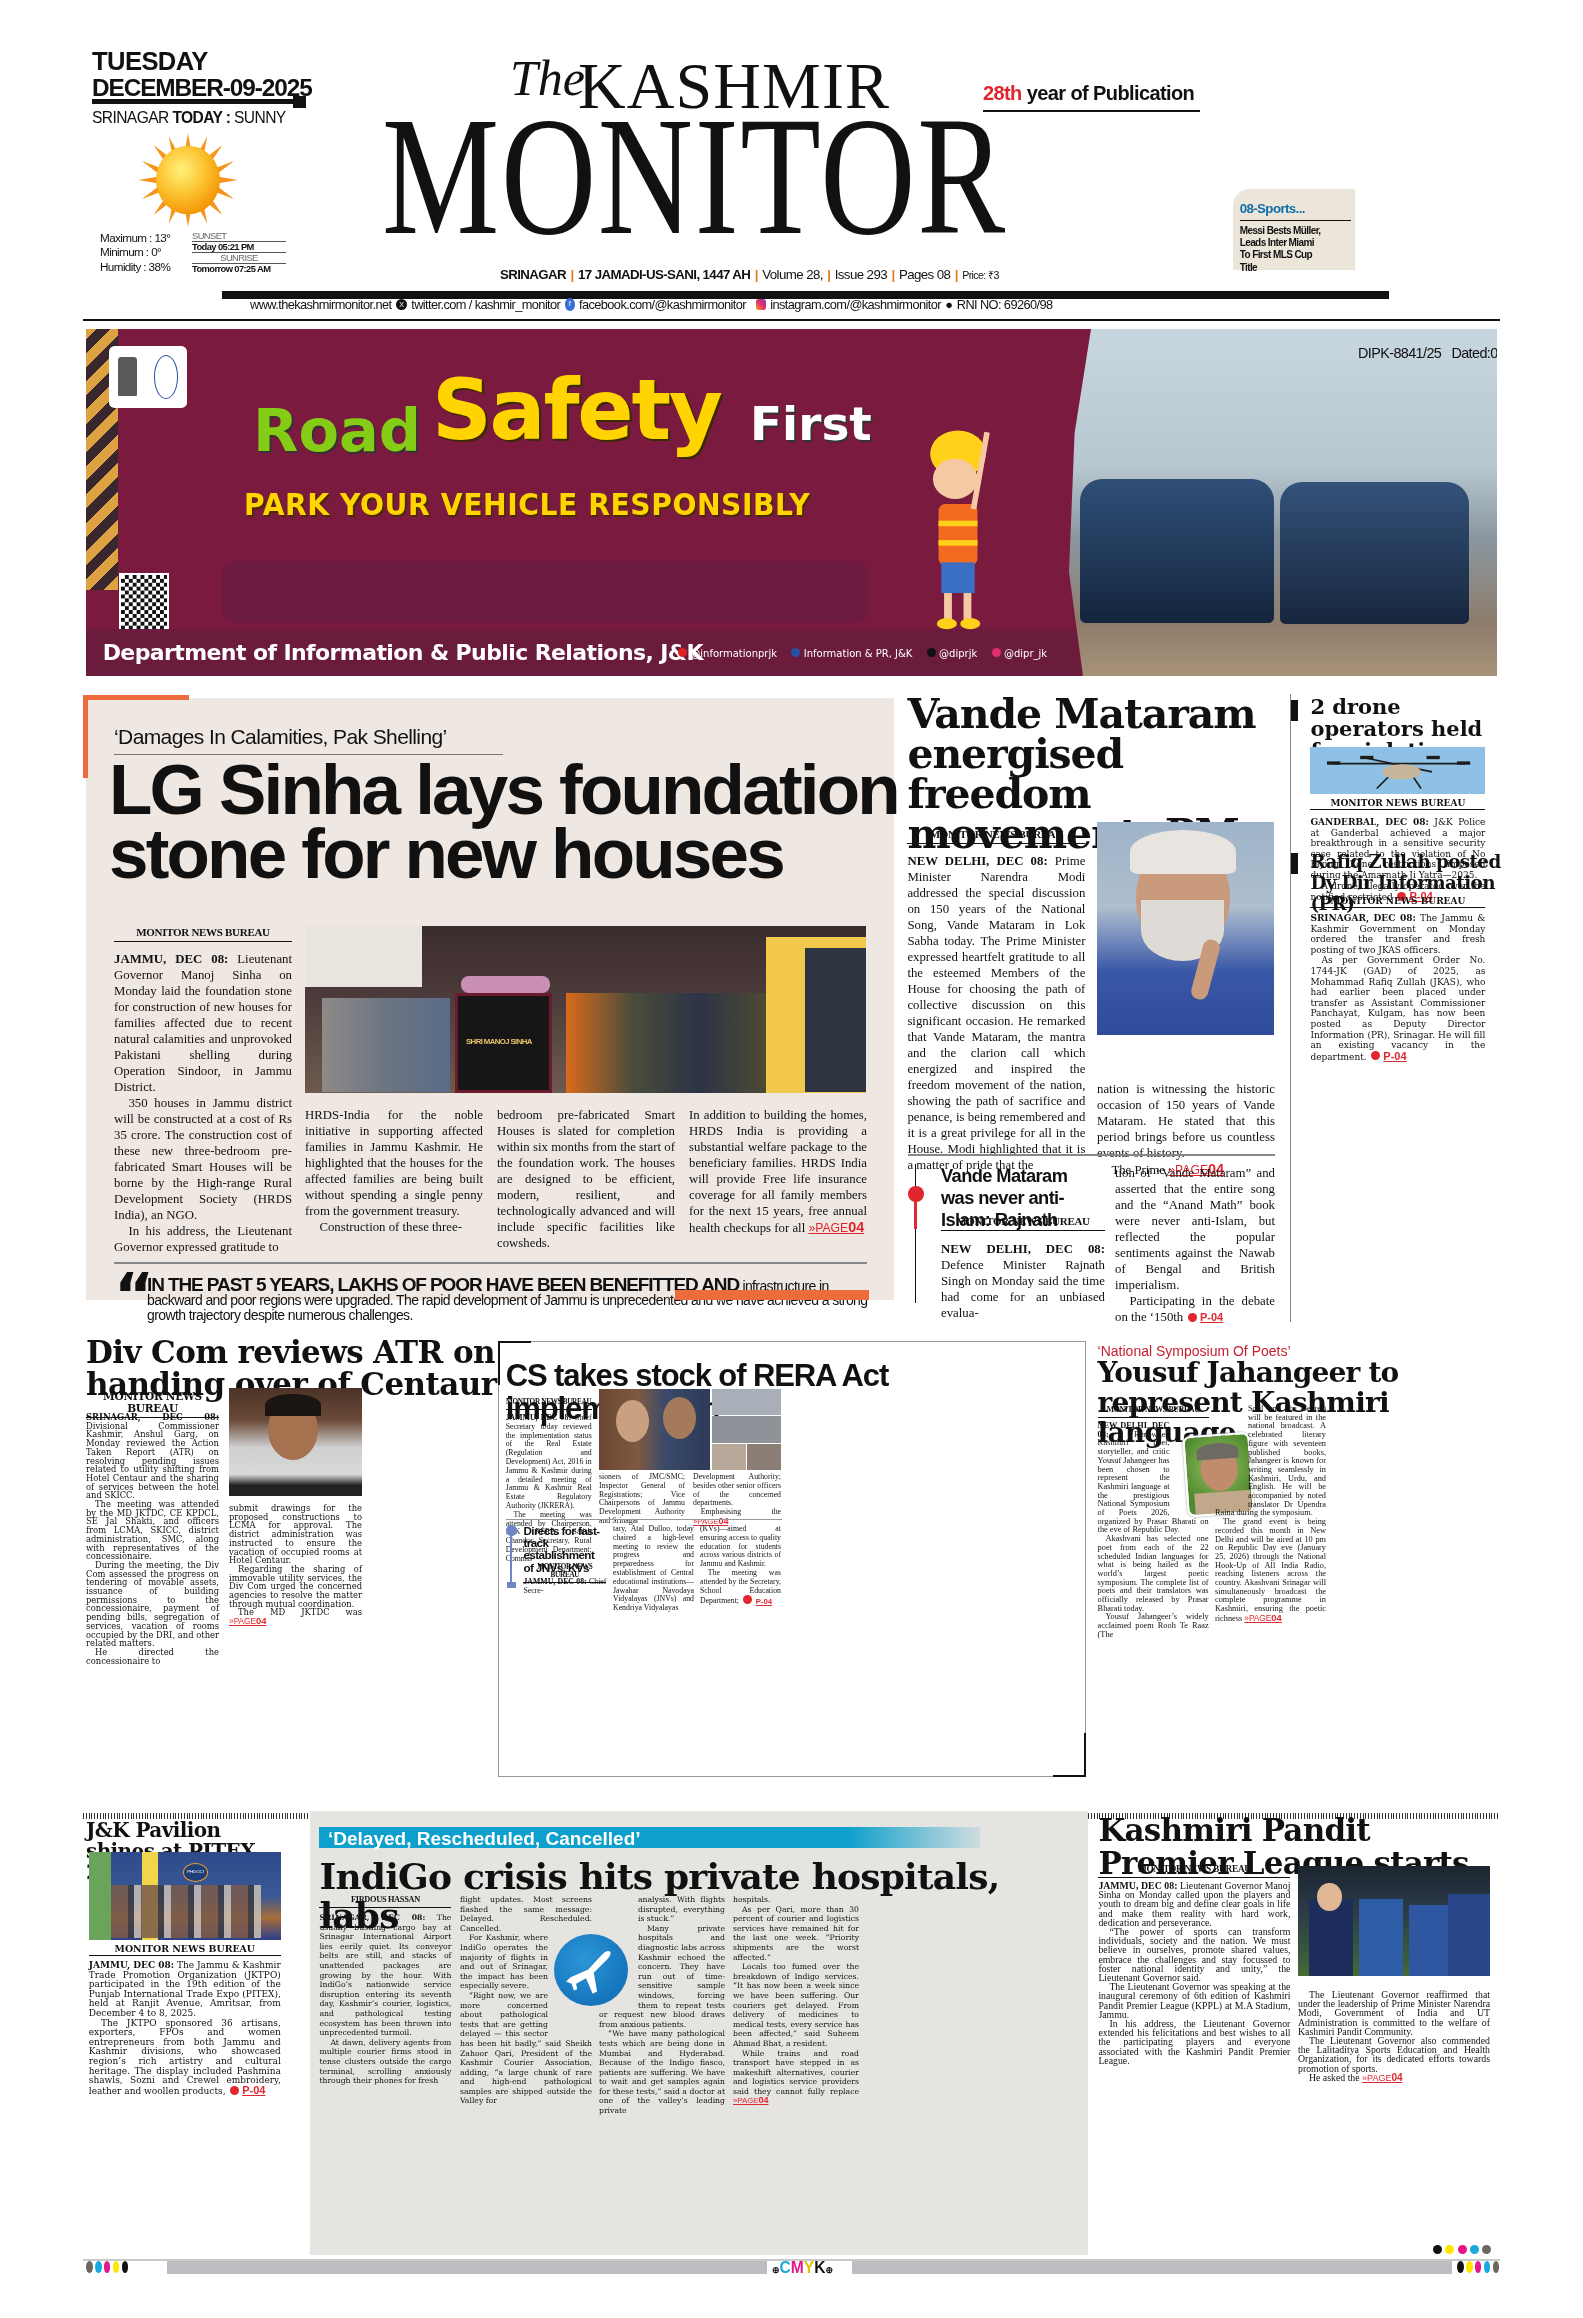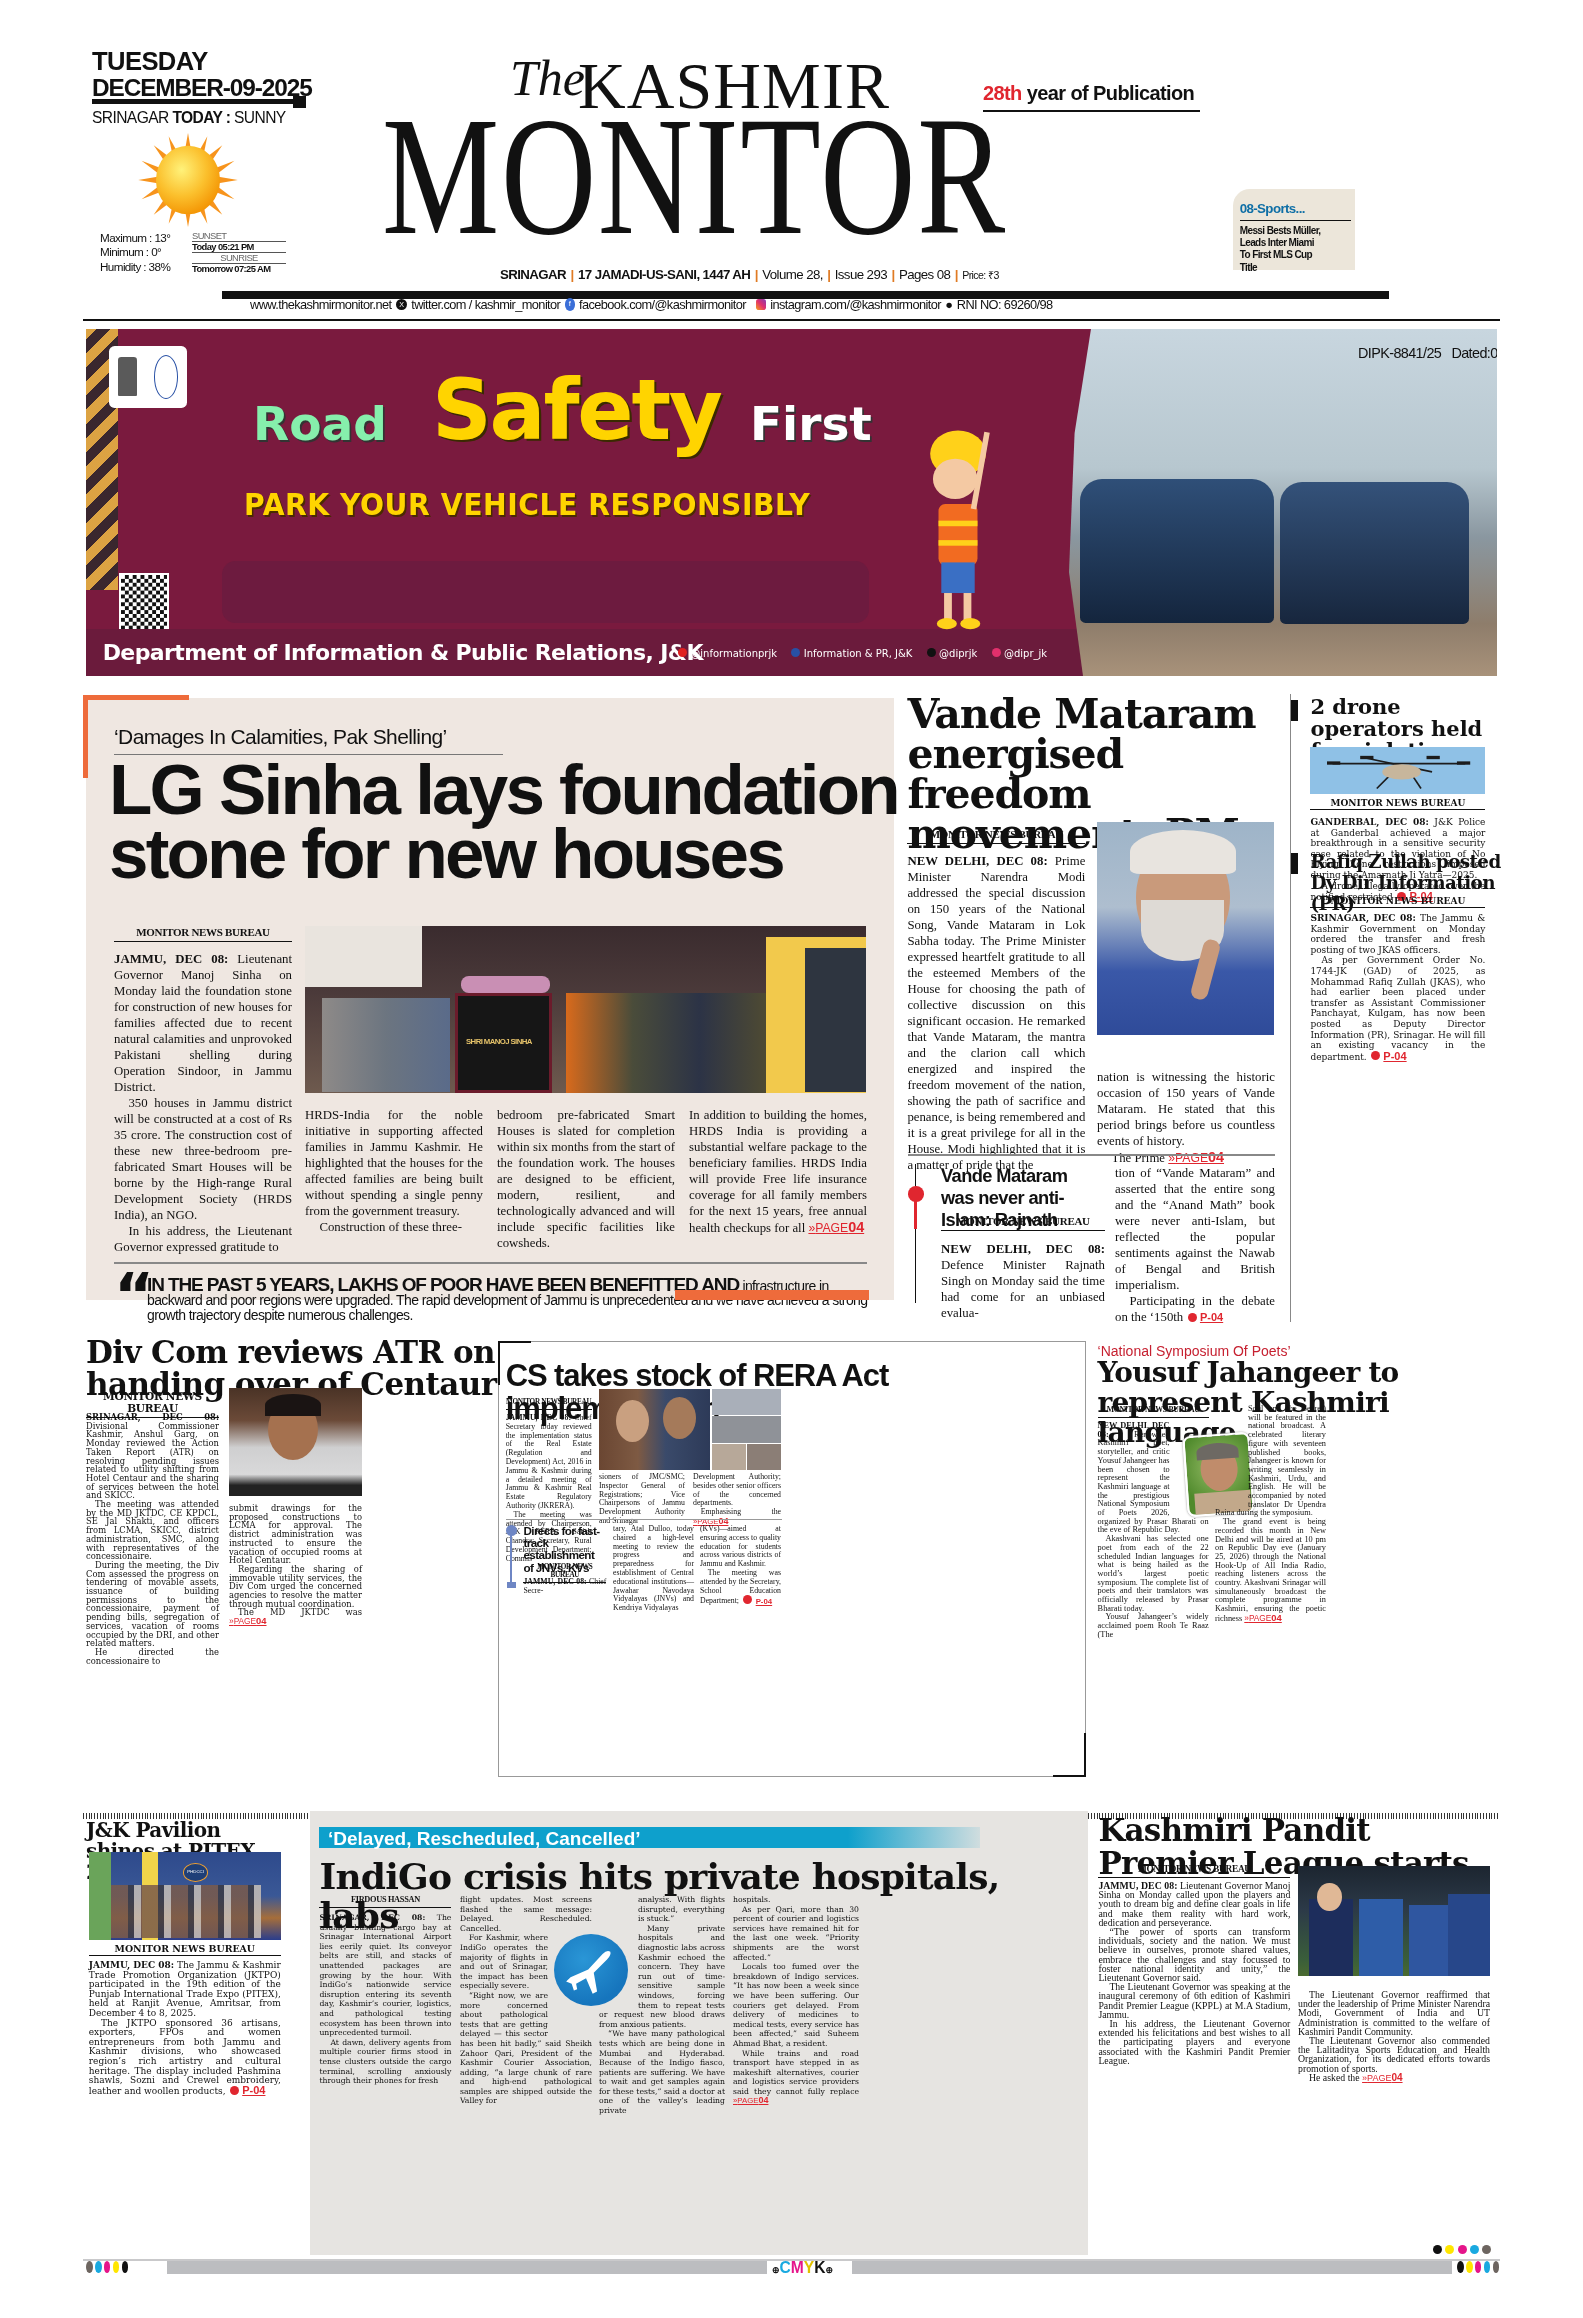--- a/index.html
+++ b/index.html
@@ -118,21 +118,21 @@
   </div>
   <div class="abs" style="left:83px;top:319px;width:1417px;height:1.7px;background:#111;"></div>
 </div>
 
 <div class="abs" style="left:86px;top:329px;width:1411px;height:347px;overflow:hidden;background:#7a1a3e;">
   <div class="abs" style="left:0;top:0;width:32px;height:261px;background:repeating-linear-gradient(-45deg,#f5c544 0 10px,#2a2a2a 10px 20px);opacity:0.8;"></div>
   <div class="abs" style="left:23px;top:16.7px;width:78px;height:62px;background:#fff;border-radius:5.6px;display:flex;align-items:center;justify-content:space-around;">
     <span style="display:block;width:19px;height:39px;background:#5a5a5a;border-radius:3.3px 3.3px 1.1px 1.1px;"></span>
     <span style="display:block;width:24.4px;height:44px;border:1.7px solid #2850a5;border-radius:50%;"></span>
   </div>
-  <div class="abs" style="left:167px;top:67px;font-family:'DejaVu Sans',sans-serif;font-weight:bold;font-size:47px;color:#86efac;text-shadow:1.7px 1.7px 0 #333;">Road</div>
+  <div class="abs" style="left:167px;top:67px;font-family:'DejaVu Sans',sans-serif;font-weight:bold;font-size:59px;color:#84cc16;text-shadow:1.7px 1.7px 0 #333;">Road</div>
   <div class="abs" style="left:346px;top:33px;font-family:'DejaVu Sans',sans-serif;font-weight:bold;font-size:83px;color:#ffd400;text-shadow:2.2px 2.2px 0 #3a2a00;letter-spacing:-2.2px;">Safety</div>
   <div class="abs" style="left:664px;top:67px;font-family:'DejaVu Sans',sans-serif;font-weight:bold;font-size:47px;color:#fff;text-shadow:1.7px 1.7px 0 #333;">First</div>
   <div class="abs" style="left:158px;top:158px;font-family:'DejaVu Sans',sans-serif;font-weight:bold;font-size:30px;color:#ffd400;letter-spacing:0.6px;text-shadow:1.7px 1.7px 0 #4a2a00;transform:scaleX(0.94);transform-origin:left;">PARK YOUR VEHICLE RESPONSIBLY</div>
   <div class="abs" style="left:136px;top:232px;width:647px;height:62px;background:#6d1b3f;border-radius:13.3px;"></div>
   <div class="abs" style="left:33px;top:244px;width:50px;height:72px;background:repeating-conic-gradient(#111 0 25%,#fff 0 50%) 0 0/7.8px 7.8px;border:2.8px solid #fff;"></div>
   <div class="abs" style="left:0;top:300px;width:1000px;height:47px;background:#6b1b3c;"></div>
   <div class="abs" style="left:16.7px;top:311px;font-family:'DejaVu Sans',sans-serif;font-weight:bold;font-size:22px;color:#fff;letter-spacing:-0.6px;">Department of Information &amp; Public Relations, J&amp;K</div>
   <div class="abs" style="left:592px;top:319px;display:flex;gap:14.4px;font-family:'DejaVu Sans',sans-serif;font-size:10px;color:#fff;white-space:nowrap;">
     <span><span style="display:inline-block;width:9px;height:9px;border-radius:50%;background:#e02020;margin-right:3.3px;"></span><span>@informationprjk</span></span>
     <span><span style="display:inline-block;width:9px;height:9px;border-radius:50%;background:#2850a5;margin-right:3.3px;"></span><span>Information &amp; PR, J&amp;K</span></span>
@@ -218,21 +218,21 @@
     <p><span class="dateline">NEW DELHI, DEC 08:</span> <span>Prime Minister Narendra Modi addressed the special discussion on 150 years of the National Song, Vande Mataram in Lok Sabha today. The Prime Minister expressed heartfelt gratitude to all the esteemed Members of the House for choosing the path of collective discussion on this significant occasion. He remarked that Vande Mataram, the mantra and the clarion call which energized and inspired the freedom movement of the nation, showing the path of sacrifice and penance, is being remembered and it is a great privilege for all in the House. Modi highlighted that it is a matter of pride that the</span></p>
   </div>
   <div class="abs" style="left:194px;top:128px;width:177px;height:213px;background:linear-gradient(180deg,#9eb4c8 0%,#aebecf 40%,#3a58a8 70%,#2f4b99 100%);overflow:hidden;">
     <div style="position:absolute;left:39px;top:16.7px;width:94px;height:117px;border-radius:50%;background:#c99a7b;"></div>
     <div style="position:absolute;left:33px;top:8.3px;width:106px;height:44px;border-radius:50% 50% 10% 10%;background:#e8e4df;"></div>
     <div style="position:absolute;left:44px;top:78px;width:83px;height:61px;border-radius:0 0 50% 50%;background:#dedad5;"></div>
     <div style="position:absolute;left:100px;top:117px;width:16.7px;height:61px;background:#c99a7b;border-radius:7.8px;transform:rotate(15deg);"></div>
   </div>
 </div>
 <div class="abs body-text" style="left:1097px;top:1069px;width:178px;">
-  <p style="text-indent:0;">nation is witnessing the historic occasion of 150 years of Vande Mataram. He stated that this period brings before us countless events of history.</p>
+  <p style="text-indent:0;margin-top:12px;">nation is witnessing the historic occasion of 150 years of Vande Mataram. He stated that this period brings before us countless events of history.</p>
   <p><span>The Prime</span> <a class="jump" href="#">»<span>PAGE</span><b>04</b></a></p>
 </div>
 <div class="abs" style="left:908px;top:1154px;width:367px;height:1.7px;background:#888;"></div>
 
 <div class="abs" style="left:908px;top:1164px;width:367px;height:156px;">
   <div class="abs" style="left:6.7px;top:0;width:1.7px;height:139px;background:#111;"></div>
   <div class="abs" style="left:0;top:22px;width:15.6px;height:15.6px;border-radius:50%;background:#e0262f;"></div>
   <div class="abs" style="left:5.6px;top:34px;width:3.9px;height:31px;background:#e0262f;"></div>
   <a class="abs cond" href="#" style="left:33px;top:1.1px;width:161px;font-size:18.3px;line-height:22px;font-weight:bold;color:#111;text-decoration:none;">Vande Mataram was never anti-Islam: Rajnath</a>
   <div class="abs" style="left:33px;top:51px;width:164px;">

